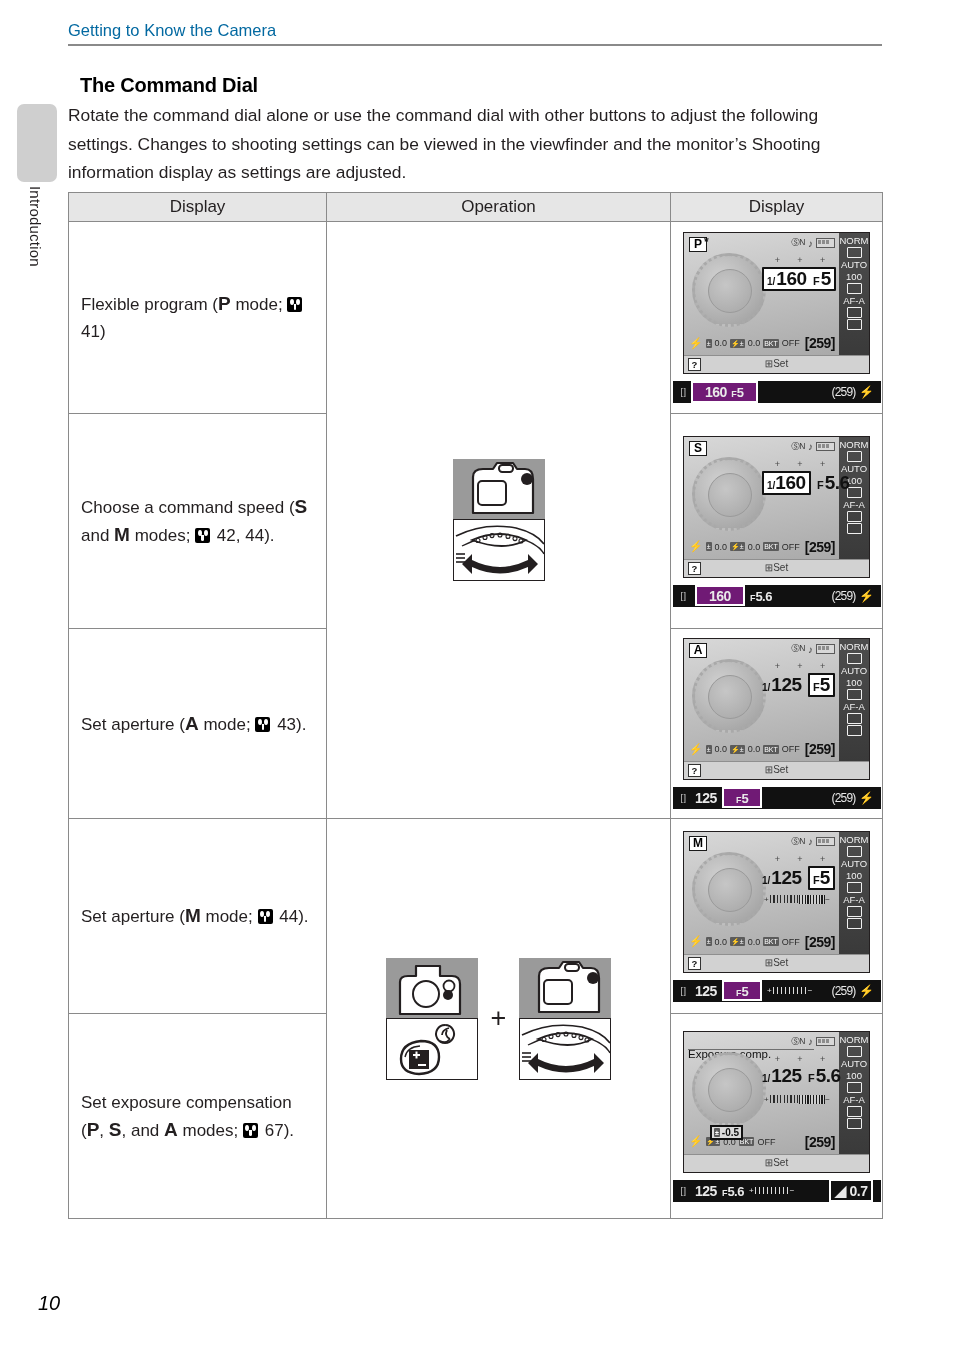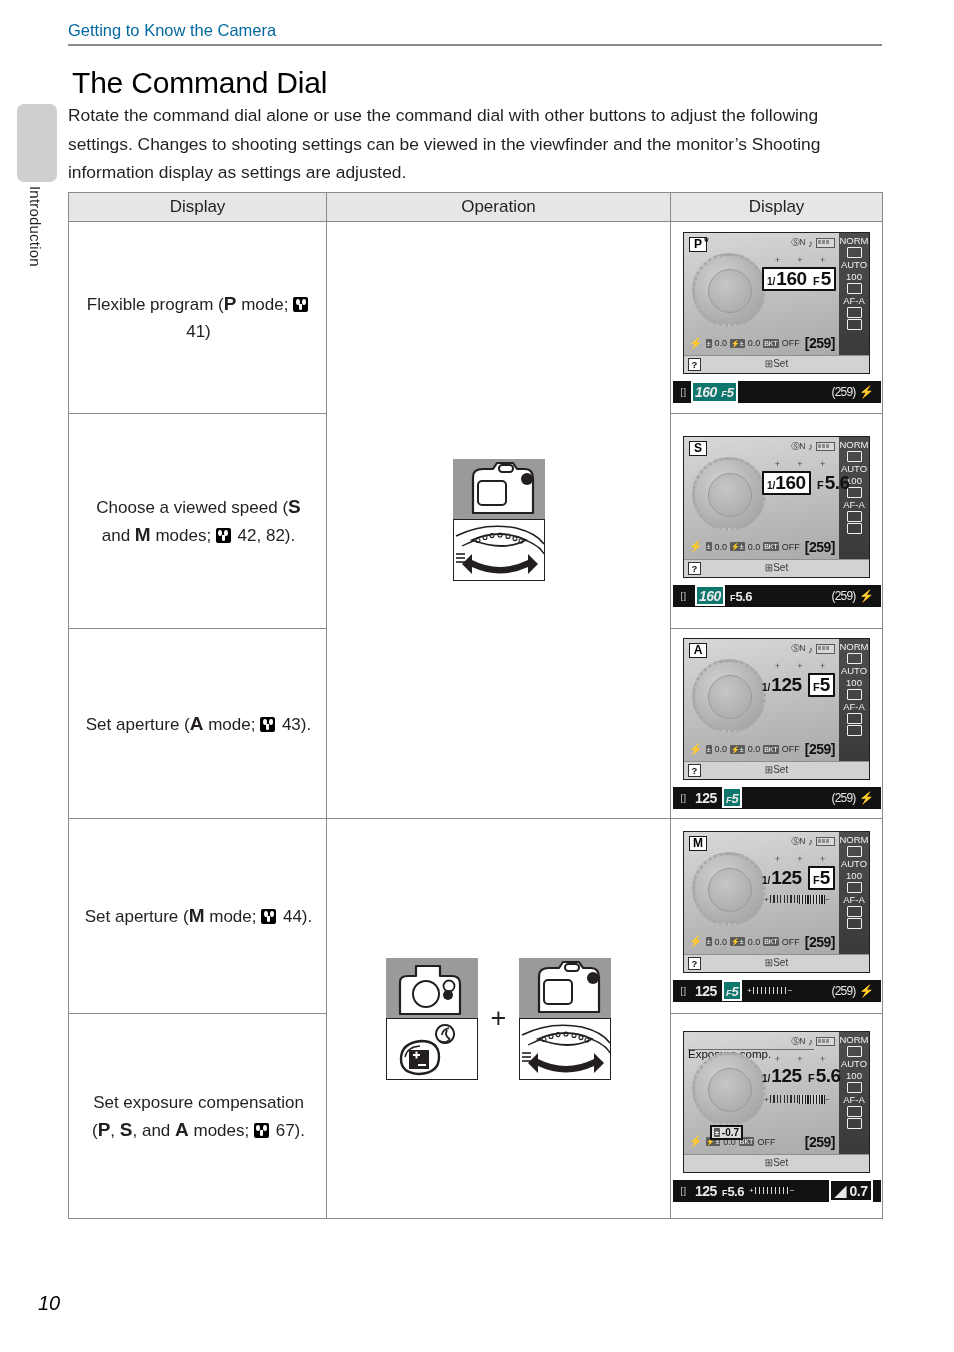--- a/index.html
+++ b/index.html
@@ -10,33 +10,33 @@
   }
   
   .side-tab{position:absolute;left:17px;top:104px;width:40px;height:78px;
     background:#cfcfcf;border-radius:7px 7px 7px 7px;}
   .side-tab-label{position:absolute;left:20px;top:186px;width:24px;height:150px;
     font-size:15px;color:#231f20;letter-spacing:.2px;
     writing-mode:vertical-rl;text-orientation:mixed;white-space:nowrap;}
   
   .running-head{position:absolute;left:68px;top:21px;font-size:16.5px;color:#0369a1;}
   .head-rule{position:absolute;left:68px;top:44px;width:814px;height:1.6px;background:#8a8a8a;}
-  h1.title{position:absolute;left:68px;top:62px;margin:4px;font-size:30px;font-weight:normal;
+  h1.title{position:absolute;left:68px;top:62px;margin:12px;font-size:20px;font-weight:bold;
     letter-spacing:-.2px;color:#000;}
   .intro{position:absolute;left:68px;top:101px;width:818px;font-size:17.4px;line-height:28.5px;color:#231f20;}
   
   .pageno{position:absolute;left:38px;top:1292px;font-size:20px;font-style:italic;color:#000;}
   
   .tbl{position:absolute;left:68px;top:192px;width:814px;border-collapse:collapse;table-layout:fixed;}
   .tbl th,.tbl td{border:1px solid #8a8a8a;padding:0;vertical-align:middle;}
   .tbl th{background:#e6e6e6;font-size:17px;font-weight:normal;height:28px;text-align:center;color:#231f20;}
   .c-func{width:258px;}
   .c-oper{width:344px;}
   .c-disp{width:212px;}
-  .func-txt{font-size:17px;line-height:27px;padding:6px 10px 6px 12px;color:#231f20;text-align:center;}
+  .func-txt{font-size:17px;line-height:27px;padding:6px 10px 6px 12px;color:#231f20;}
   .bold-mode{font-weight:bold;font-size:19px;}
   
   .bookicon{display:inline-block;width:15px;height:15px;background:#000;border-radius:2px;
     position:relative;vertical-align:-2px;margin-right:2px;}
   .bookicon::before{content:"";position:absolute;left:2.4px;top:2px;width:4px;height:6px;
     border-radius:50%;background:#fff;}
   .bookicon::after{content:"";position:absolute;right:2.4px;top:2px;width:4px;height:6px;
     border-radius:50%;background:#fff;}
   .bookicon i{position:absolute;left:6.2px;top:7px;width:2.6px;height:6px;background:#fff;
     border-radius:0 0 2px 2px;}
@@ -102,21 +102,21 @@
     border:2.2px solid #111;background:#dcdcdc;padding:0 2px;font-size:10px;font-weight:bold;color:#111;}
   
   .vf{width:208px;height:22px;margin:7px auto 0;background:#111;position:relative;
     display:flex;align-items:center;color:#e9e9e9;}
   .vf .brk{margin-left:8px;font-size:9px;letter-spacing:-1px;opacity:.85;}
   .vf .v-speed{font-size:14px;font-weight:bold;letter-spacing:-.5px;}
   .vf .v-f{font-size:13px;font-weight:bold;letter-spacing:-.5px;}
   .vf .v-fpfx{font-size:9px;font-weight:bold;}
   .vf .v-shots{margin-left:auto;margin-right:4px;font-size:12px;letter-spacing:-.8px;}
   .vf .v-flash{margin-right:6px;font-size:12px;}
-  .vf .vboxed{border:2.2px solid #fff;background:#0f766e;padding:0 2px;font-style:italic;}
+  .vf .vboxed{border:2.2px solid #fff;background:#701a75;padding:0 12px;}
   .vf-meter{display:flex;align-items:center;gap:1px;margin-left:5px;font-size:8px;}
   .vf-meter .vdots{width:34px;height:7px;
     background:repeating-linear-gradient(90deg,#dcdcdc 0 1.2px,transparent 1.2px 4px);}
   .ec-vf{display:flex;align-items:center;gap:3px;border:2px solid #fff;padding:0 3px;}
 </style>
 </head>
 <body>
 
 <div class="side-tab"></div>
 <div class="side-tab-label">Introduction</div>
@@ -227,21 +227,21 @@
           <div class="vf">
             <span class="brk">[&nbsp;]</span>
             <span class="vboxed" style="margin-left:6px"><span class="v-speed">160</span>&nbsp;<span class="v-fpfx">F</span><span class="v-f">5</span></span>
             <span class="v-shots">(259)</span>
             <span class="v-flash">⚡</span>
           </div>
         </td>
       </tr>
       <tr style="height: 215px;">
         <td>
-          <div class="func-txt"><span>Choose a viewed speed (</span><span class="bold-mode">S</span><span> and </span><span class="bold-mode">M</span><span> modes;</span> <span class="bookicon"><i></i></span><span> 42, 82).</span></div>
+          <div class="func-txt"><span>Choose a command speed (</span><span class="bold-mode">S</span><span> and </span><span class="bold-mode">M</span><span> modes;</span> <span class="bookicon"><i></i></span><span> 42, 44).</span></div>
         </td>
         <td class="disp-cell">
           <div class="monitor">
             <div class="mon-main">
               <div class="mon-side">
                 <span>NORM</span>
                 <span class="side-ico"></span>
                 <span>AUTO</span>
                 <span>100</span>
                 <span class="side-ico"></span>
@@ -509,21 +509,21 @@
               <div class="bottom-row">
                 <span class="flash-ico">⚡</span>
                 <span class="sq-ico">⚡±</span>
                 <span>0.0</span>
                 <span class="sq-ico">BKT</span>
                 <span>OFF</span>
                 <span class="shots">[259]</span>
               </div>
               <div class="ec-badge">
                 <span class="sq-ico">±</span>
-                <span>-0.7</span>
+                <span>-0.5</span>
               </div>
             </div>
             <div class="mon-bar">
               <span class="set-lbl">⊞Set</span>
             </div>
           </div>
           <div class="vf">
             <span class="brk">[&nbsp;]</span>
             <span style="margin-left:10px"><span class="v-speed">125</span></span>
             <span style="margin-left:5px"><span class="v-fpfx">F</span><span class="v-f">5.6</span></span>

